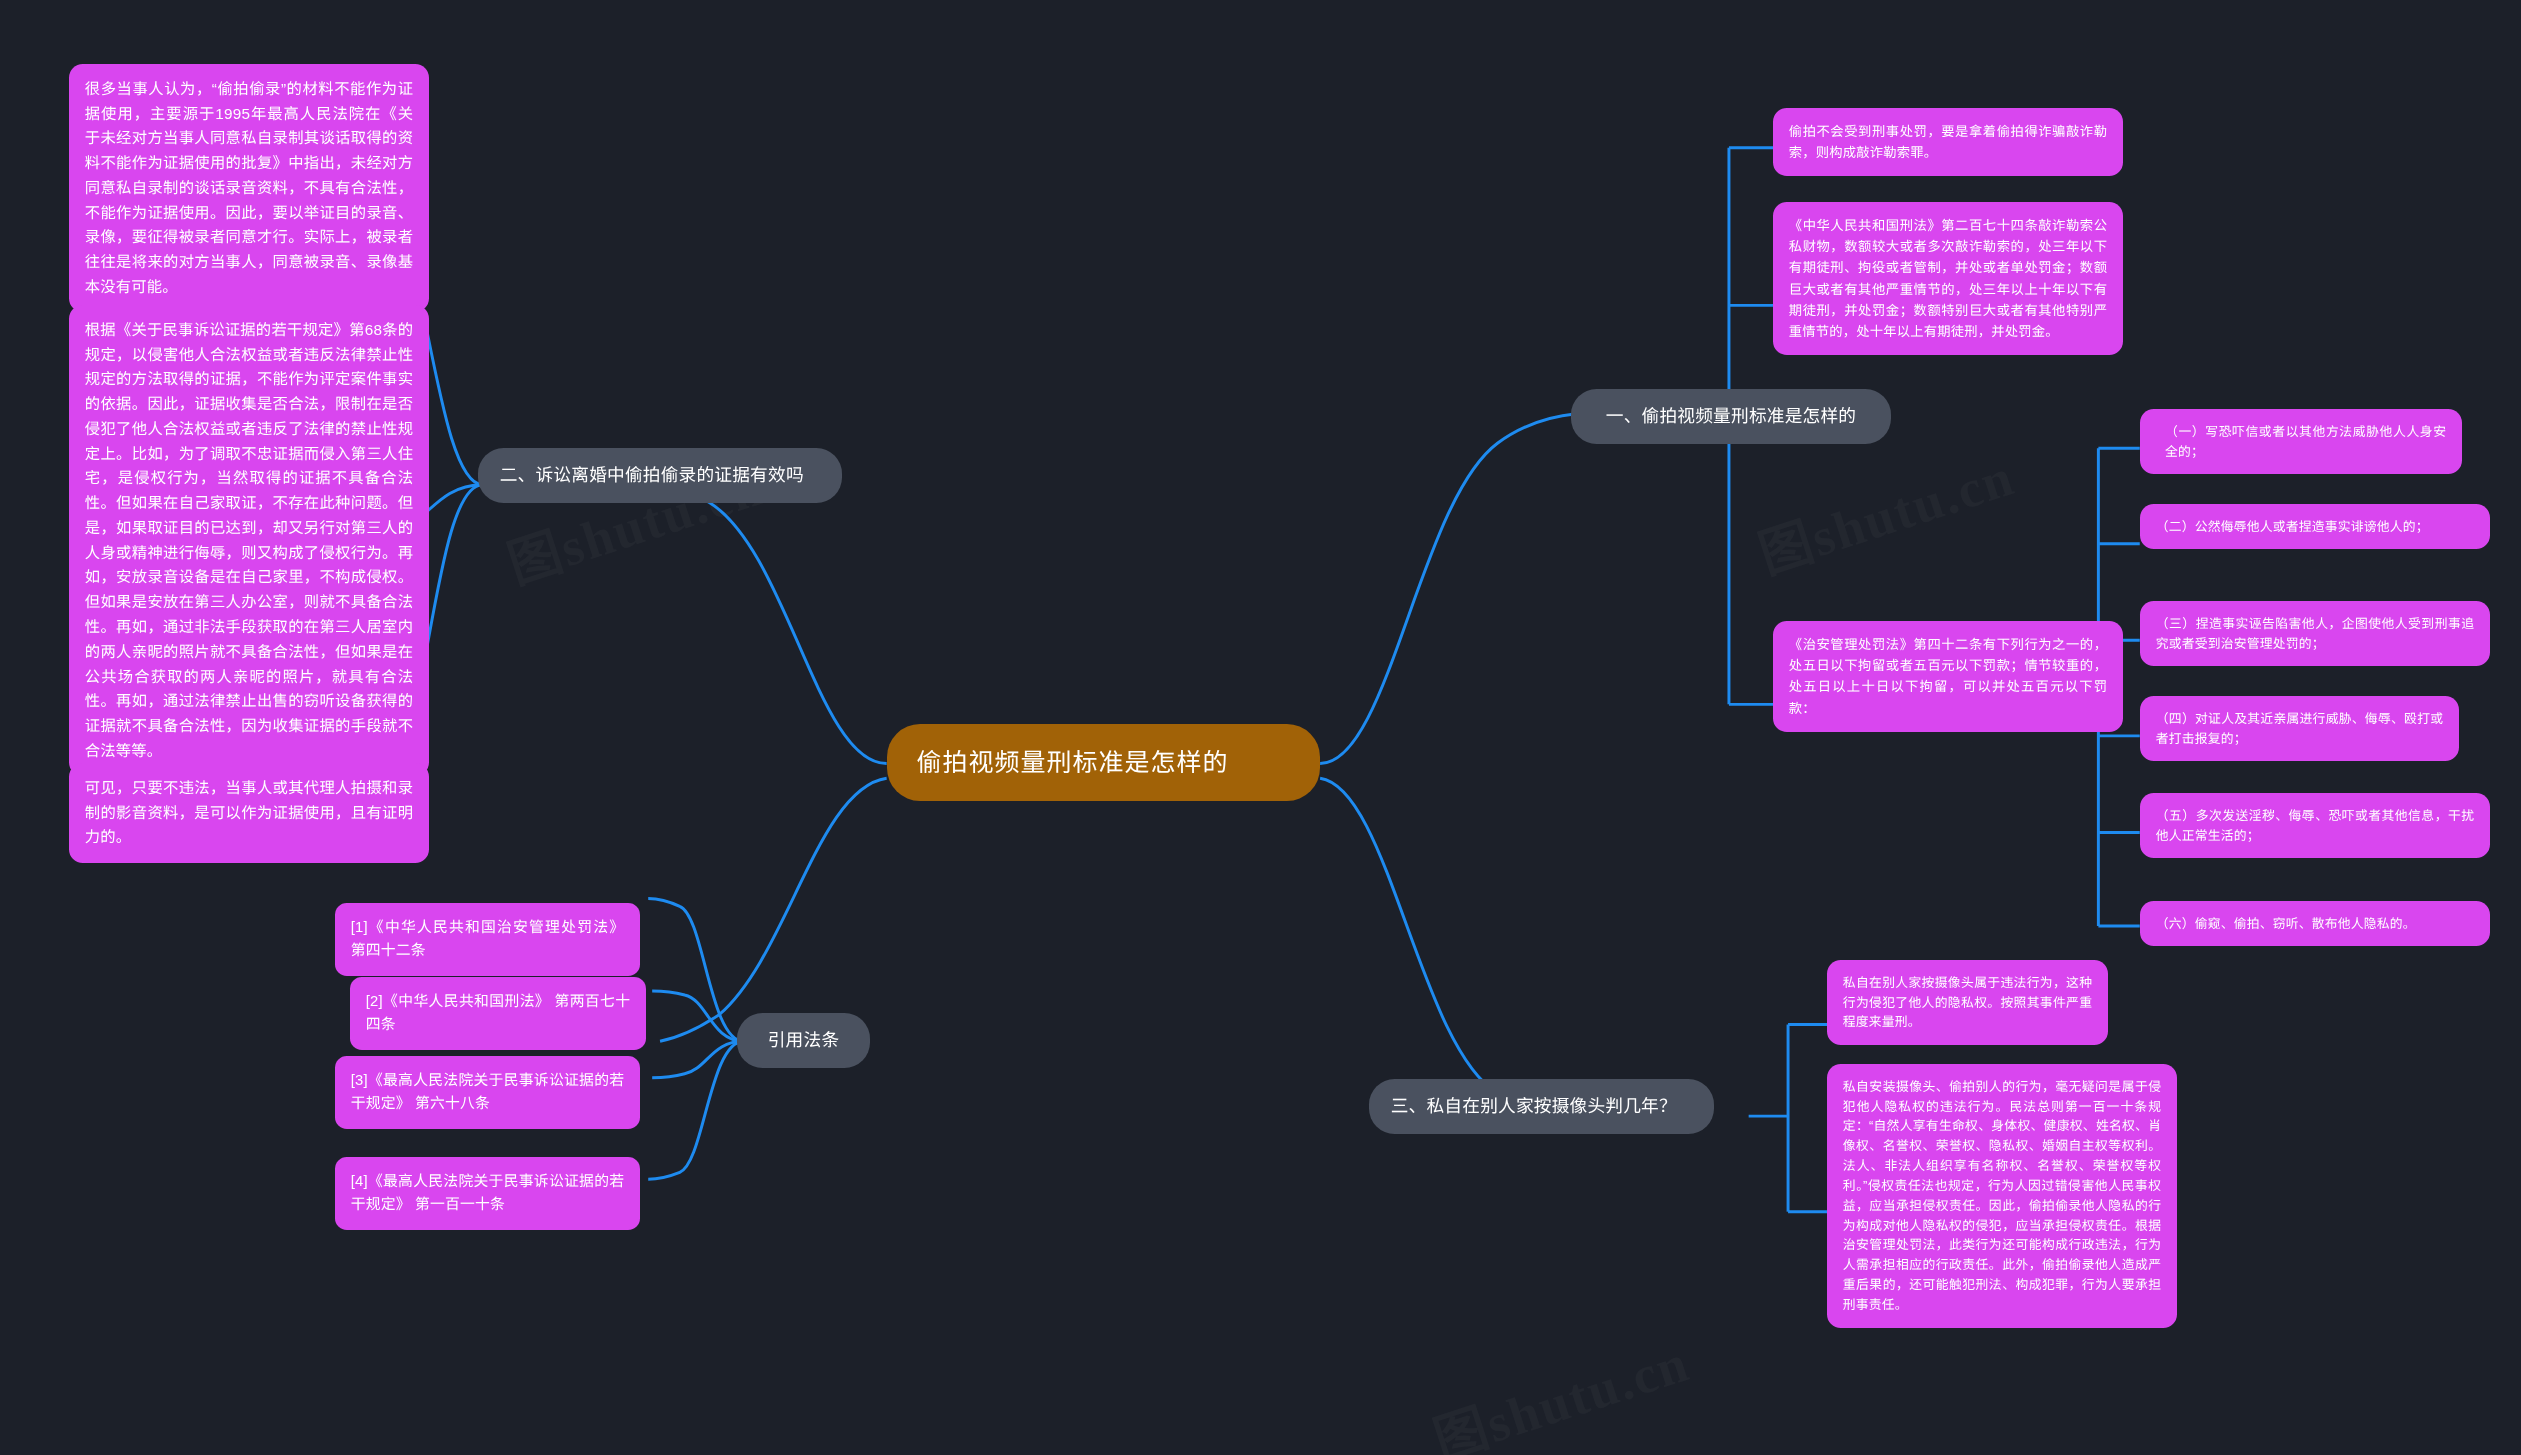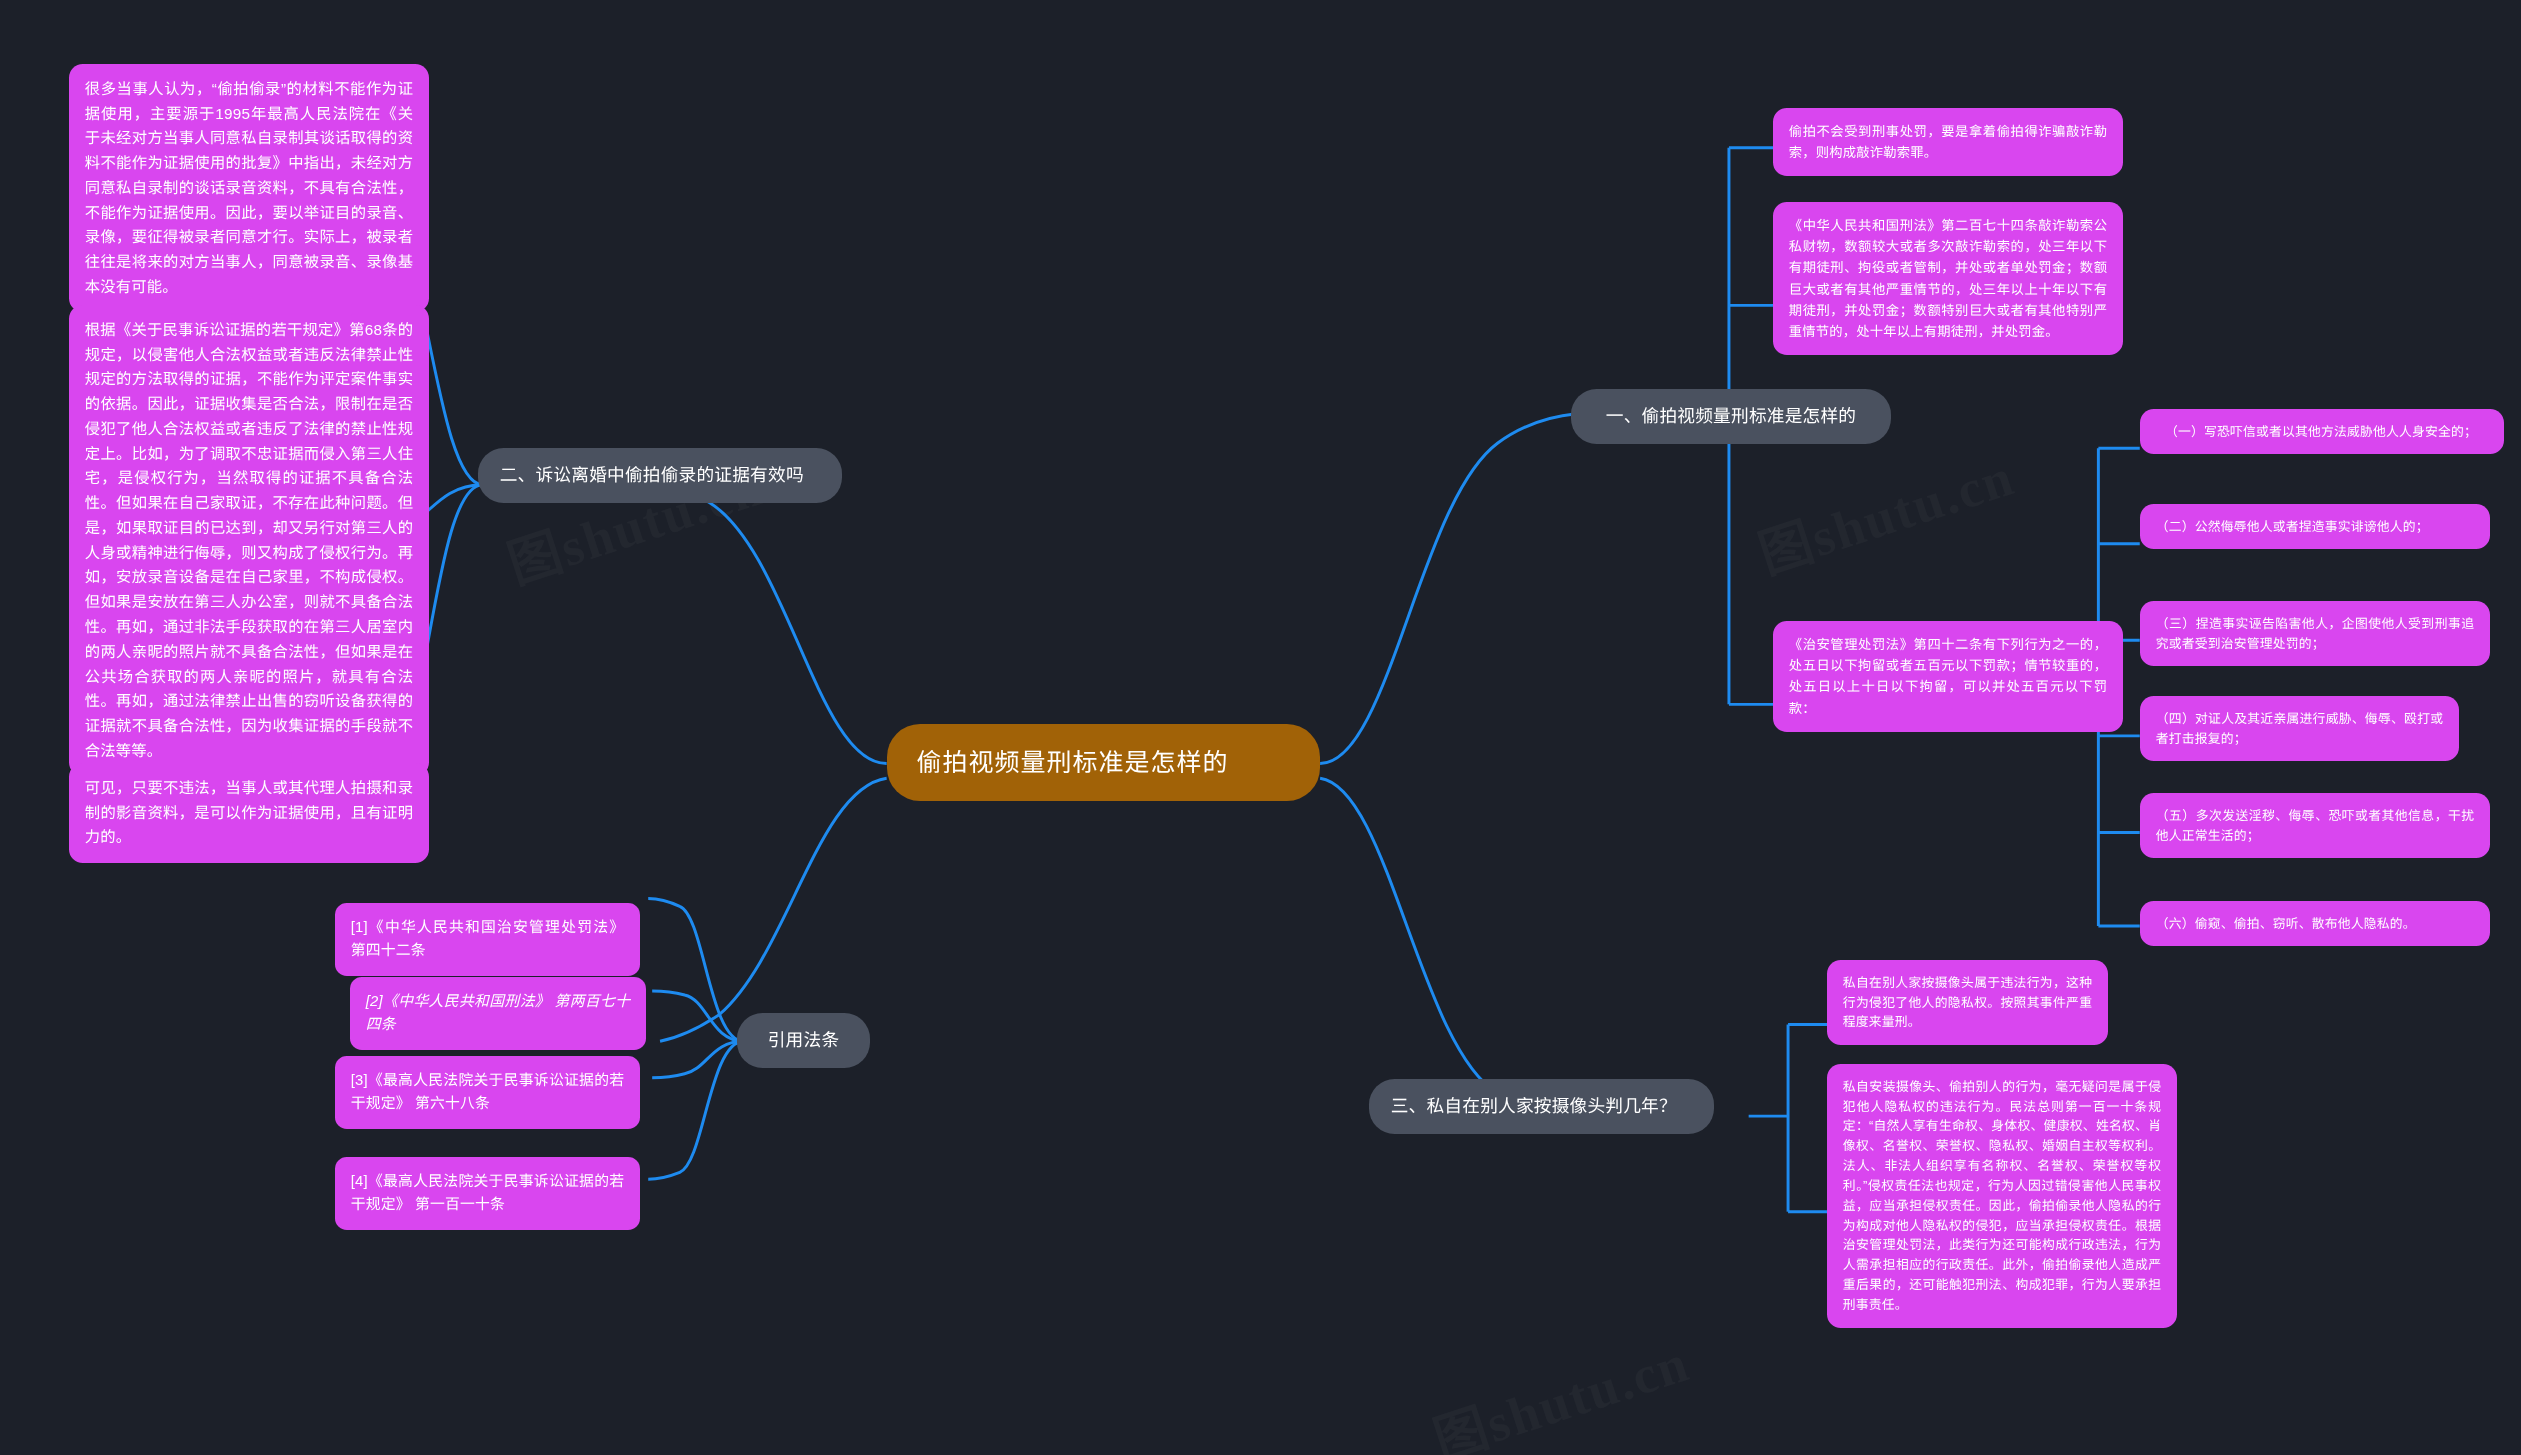--- a/index.html
+++ b/index.html
@@ -135,33 +135,33 @@
 
   <div class="node" style="left:69px; top:64px; width:360px;">很多当事人认为，“偷拍偷录”的材料不能作为证据使用，主要源于1995年最高人民法院在《关于未经对方当事人同意私自录制其谈话取得的资料不能作为证据使用的批复》中指出，未经对方同意私自录制的谈话录音资料，不具有合法性，不能作为证据使用。因此，要以举证目的录音、录像，要征得被录者同意才行。实际上，被录者往往是将来的对方当事人，同意被录音、录像基本没有可能。</div>
 
   <div class="node" style="left:69px; top:305px; width:360px;">根据《关于民事诉讼证据的若干规定》第68条的规定，以侵害他人合法权益或者违反法律禁止性规定的方法取得的证据，不能作为评定案件事实的依据。因此，证据收集是否合法，限制在是否侵犯了他人合法权益或者违反了法律的禁止性规定上。比如，为了调取不忠证据而侵入第三人住宅，是侵权行为，当然取得的证据不具备合法性。但如果在自己家取证，不存在此种问题。但是，如果取证目的已达到，却又另行对第三人的人身或精神进行侮辱，则又构成了侵权行为。再如，安放录音设备是在自己家里，不构成侵权。但如果是安放在第三人办公室，则就不具备合法性。再如，通过非法手段获取的在第三人居室内的两人亲昵的照片就不具备合法性，但如果是在公共场合获取的两人亲昵的照片，就具有合法性。再如，通过法律禁止出售的窃听设备获得的证据就不具备合法性，因为收集证据的手段就不合法等等。</div>
 
   <div class="node" style="left:69px; top:763px; width:360px;">可见，只要不违法，当事人或其代理人拍摄和录制的影音资料，是可以作为证据使用，且有证明力的。</div>
 
   <div class="node pill topic" style="left:737px; top:1013px; width:133px; text-align:center;">引用法条</div>
 
   <div class="node cite" style="left:335px; top:879px; width:305px;margin-top:24px;">[1]《中华人民共和国治安管理处罚法》 第四十二条</div>
-  <div class="node cite" style="left:350px; top:977px; width:296px;font-style:italic;">[2]《中华人民共和国刑法》 第两百七十四条</div>
+  <div class="node cite" style="left:350px; top:977px; width:296px;">[2]《中华人民共和国刑法》 第两百七十四条</div>
   <div class="node cite" style="left:335px; top:1056px; width:305px;">[3]《最高人民法院关于民事诉讼证据的若干规定》 第六十八条</div>
   <div class="node cite" style="left:335px; top:1157px; width:305px;">[4]《最高人民法院关于民事诉讼证据的若干规定》 第一百一十条</div>
 
   <div class="node pill topic" style="left:1571px; top:389px; width:320px; text-align:center;">一、偷拍视频量刑标准是怎样的</div>
 
   <div class="node small" style="left:1773px; top:108px; width:350px;">偷拍不会受到刑事处罚，要是拿着偷拍得诈骗敲诈勒索，则构成敲诈勒索罪。</div>
 
   <div class="node small" style="left:1773px; top:202px; width:350px;">《中华人民共和国刑法》第二百七十四条敲诈勒索公私财物，数额较大或者多次敲诈勒索的，处三年以下有期徒刑、拘役或者管制，并处或者单处罚金；数额巨大或者有其他严重情节的，处三年以上十年以下有期徒刑，并处罚金；数额特别巨大或者有其他特别严重情节的，处十年以上有期徒刑，并处罚金。</div>
 
   <div class="node small" style="left:1773px; top:621px; width:350px;">《治安管理处罚法》第四十二条有下列行为之一的，处五日以下拘留或者五百元以下罚款；情节较重的，处五日以上十日以下拘留，可以并处五百元以下罚款：</div>
 
-  <div class="node tiny" style="left:2140px; top:409px; width:364px;padding-left:25px;">（一）写恐吓信或者以其他方法威胁他人人身安全的；</div>
+  <div class="node tiny" style="left:2140px; top:409px; width:322px;padding-left:25px;">（一）写恐吓信或者以其他方法威胁他人人身安全的；</div>
   <div class="node tiny" style="left:2140px; top:504px; width:350px;">（二）公然侮辱他人或者捏造事实诽谤他人的；</div>
   <div class="node tiny" style="left:2140px; top:601px; width:350px;">（三）捏造事实诬告陷害他人，企图使他人受到刑事追究或者受到治安管理处罚的；</div>
   <div class="node tiny" style="left:2140px; top:696px; width:319px;">（四）对证人及其近亲属进行威胁、侮辱、殴打或者打击报复的；</div>
   <div class="node tiny" style="left:2140px; top:793px; width:350px;">（五）多次发送淫秽、侮辱、恐吓或者其他信息，干扰他人正常生活的；</div>
   <div class="node tiny" style="left:2140px; top:901px; width:350px;">（六）偷窥、偷拍、窃听、散布他人隐私的。</div>
 
   <div class="node pill topic" style="left:1369px; top:1079px; width:345px;">三、私自在别人家按摄像头判几年？</div>
 
   <div class="node tiny" style="left:1827px; top:960px; width:281px;">私自在别人家按摄像头属于违法行为，这种行为侵犯了他人的隐私权。按照其事件严重程度来量刑。</div>
 

